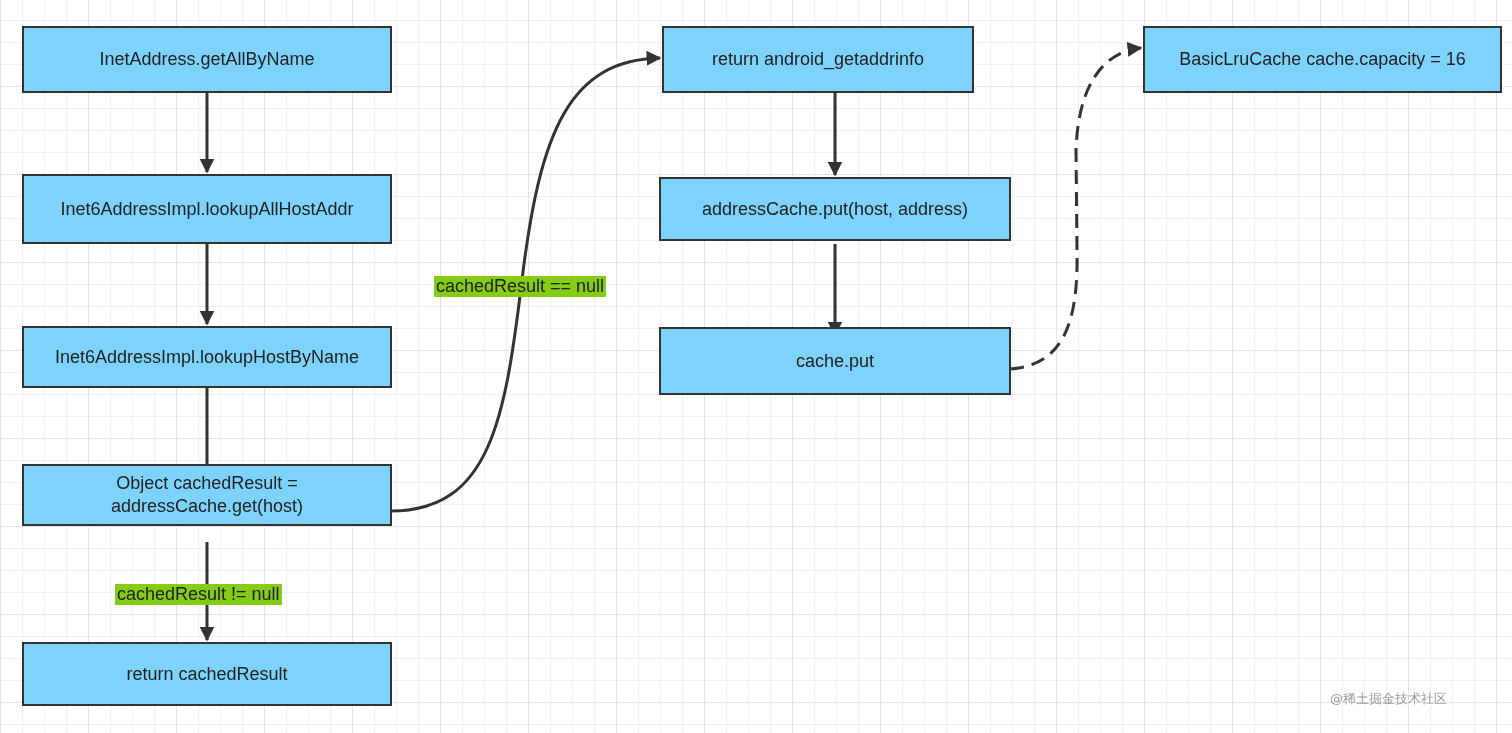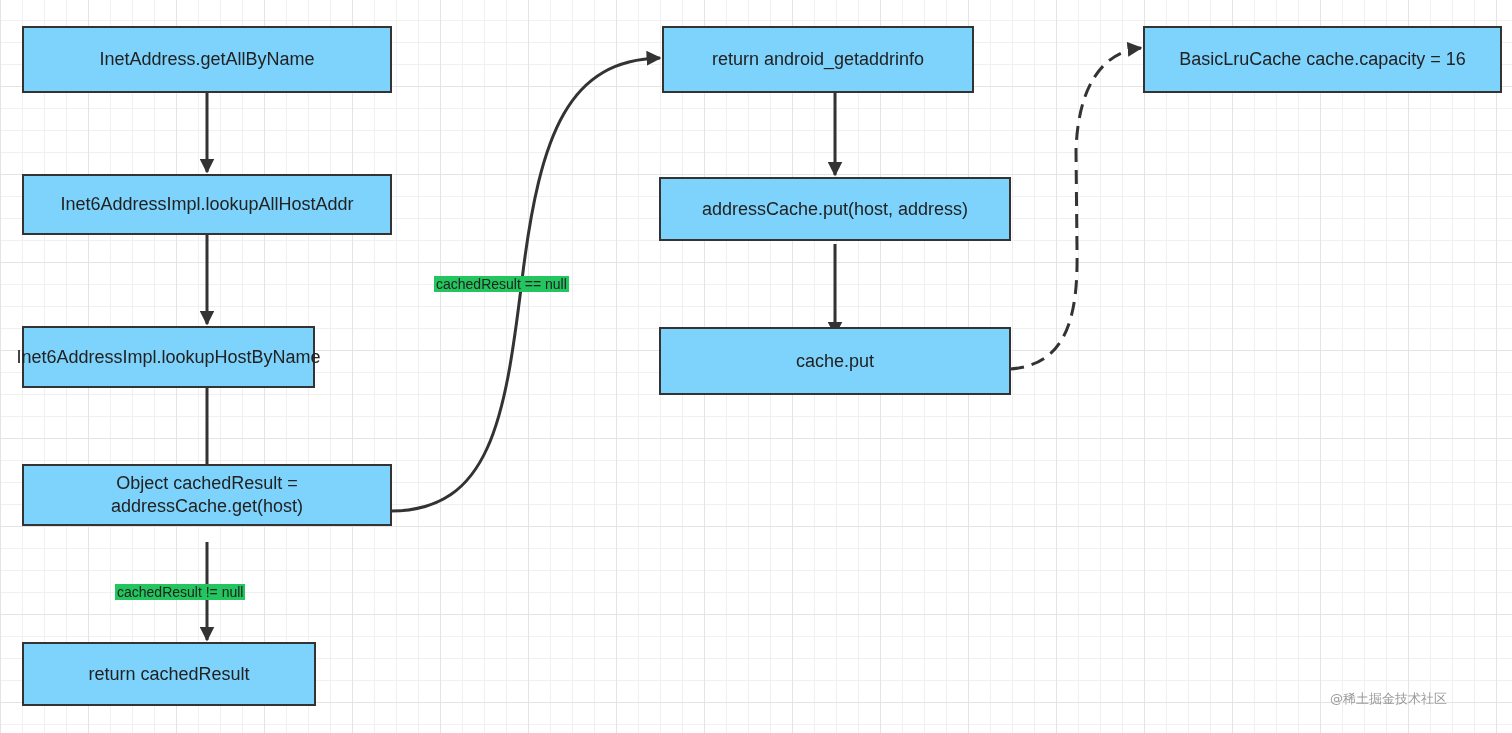--- a/index.html
+++ b/index.html
@@ -17,22 +17,22 @@
     color: #222;
   }
   svg.edges { position: absolute; left: 0; top: 0; width: 1512px; height: 733px; }
   .node {
     position: absolute; box-sizing: border-box;
     border: 2.5px solid #333; background: #7dd3fc;
     display: flex; align-items: center; justify-content: center;
     text-align: center; font-size: 18px; line-height: 23px; color: #222;
   }
   .edge-label {
-    position: absolute; font-size: 14px; color: #222;
-    background: #22c55e; padding: 0 2px; white-space: nowrap;
+    position: absolute; font-size: 18px; color: #222;
+    background: #84cc16; padding: 0 2px; white-space: nowrap;
   }
   .watermark {
     position: absolute; left: 1330px; top: 690px; font-size: 13px; color: #9a9a9a;
     font-family: "DejaVu Sans", sans-serif;
   }
 </style>
 </head>
 <body>
 
 <svg class="edges" xmlns="http://www.w3.org/2000/svg">
@@ -51,31 +51,31 @@
 
   <line x1="835" y1="92" x2="835" y2="175" stroke="#333" stroke-width="3" marker-end="url(#arrow)"></line>
   <line x1="835" y1="244" x2="835" y2="335" stroke="#333" stroke-width="3" marker-end="url(#arrow)"></line>
 
   <path d="M1010,369 C1070,365 1078,310 1077,250 L1076,150 C1078,90 1100,52 1141,48" fill="none" stroke="#333" stroke-width="3" stroke-dasharray="14,8" marker-end="url(#arrow)"></path>
 </svg>
 
 <div class="node" style="left:22px;top:26px;width:370px;height:67px;">
   <span>InetAddress.getAllByName</span>
 </div>
-<div class="node" style="left:22px;top:174px;width:370px;height:61px;align-items:center;">
+<div class="node" style="left:22px;top:174px;width:370px;height:70px;align-items:center;">
   <span>Inet6AddressImpl.lookupAllHostAddr</span>
 </div>
-<div class="node" style="left:22px;top:326px;width:293px;height:62px;">
+<div class="node" style="left:22px;top:326px;width:370px;height:62px;">
   <span>Inet6AddressImpl.lookupHostByName</span>
 </div>
 <div class="node" style="left:22px;top:464px;width:370px;height:62px;flex-direction:column;">
   <span>Object cachedResult =</span>
   <span>addressCache.get(host)</span>
 </div>
-<div class="node" style="left:22px;top:642px;width:294px;height:64px;text-align:right;">
+<div class="node" style="left:22px;top:642px;width:370px;height:64px;text-align:right;">
   <span>return cachedResult</span>
 </div>
 
 <div class="node" style="left:662px;top:26px;width:312px;height:67px;align-items:center;">
   <span>return android_getaddrinfo</span>
 </div>
 <div class="node" style="left:659px;top:177px;width:352px;height:64px;">
   <span>addressCache.put(host, address)</span>
 </div>
 <div class="node" style="left:659px;top:327px;width:352px;height:68px;">

